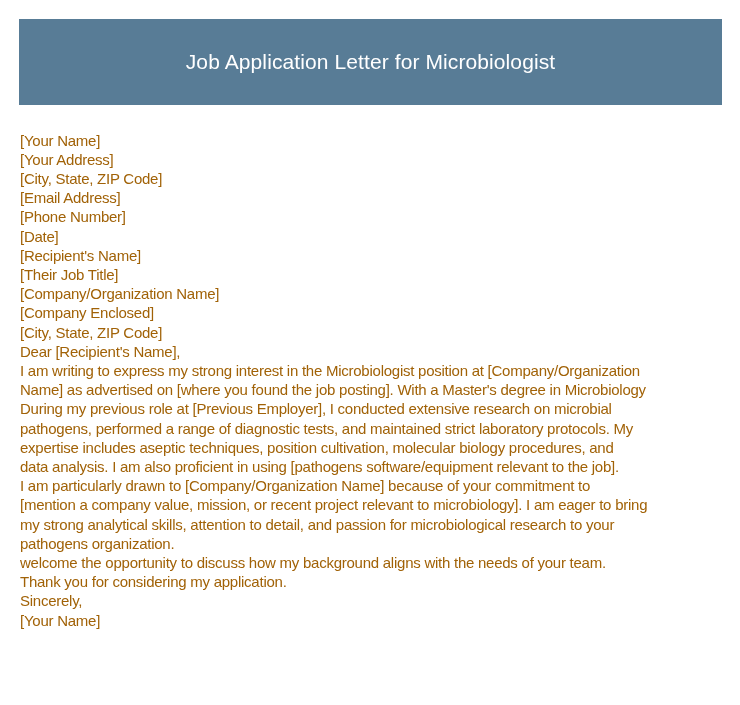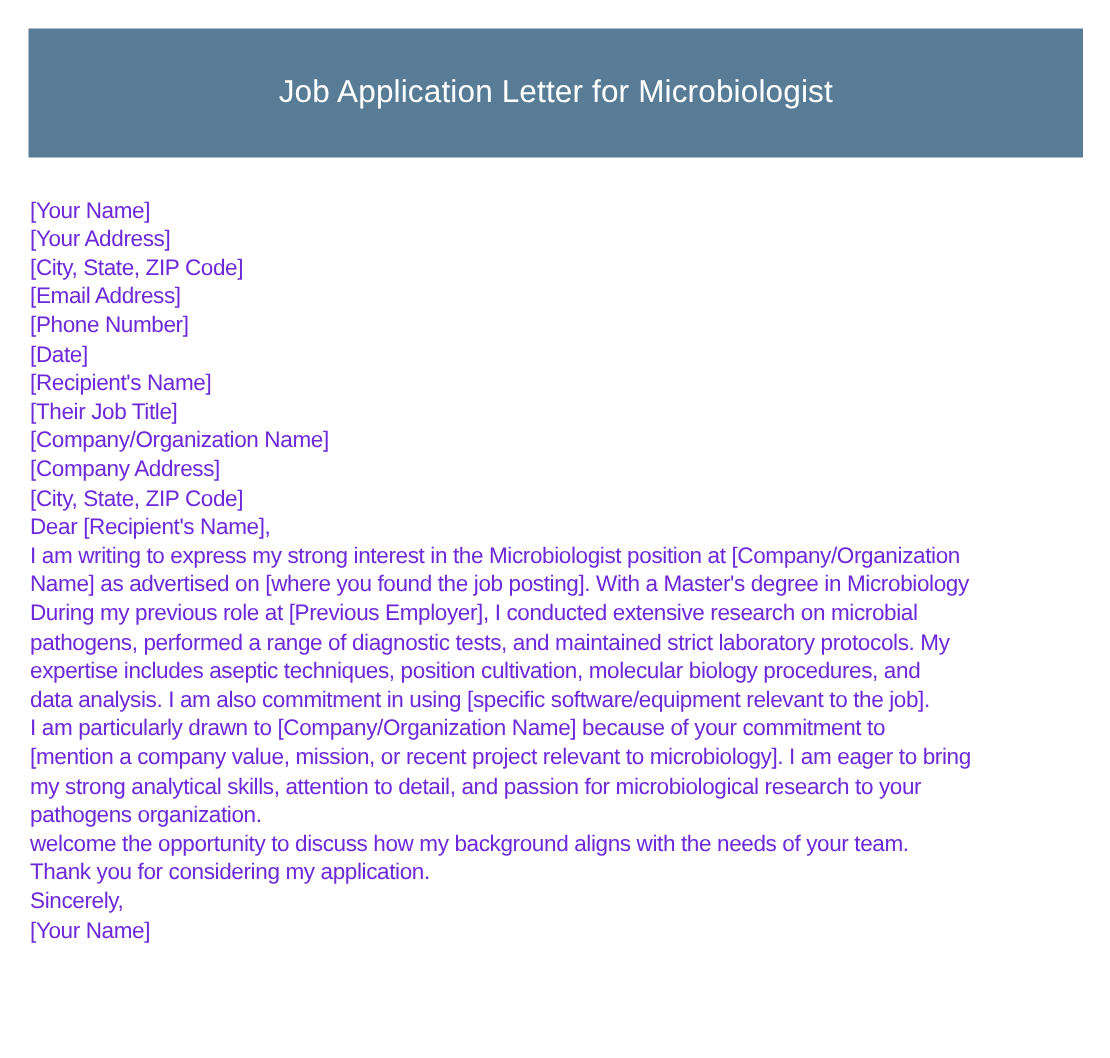--- a/index.html
+++ b/index.html
@@ -36,21 +36,21 @@
     font-size: 21px;
     font-weight: 500;
     letter-spacing: 0.1px;
     white-space: nowrap;
   }
   .letter-body {
     position: absolute;
     left: 20px;
     top: 130.5px;
     width: 712px;
-    color: #6d28d9;
+    color: #a16207;
     font-size: 15px;
     line-height: 19.2px;
     letter-spacing: -0.25px;
   }
   .letter-line {
     white-space: nowrap;
     overflow: hidden;
   }
 </style>
 </head>
@@ -65,29 +65,29 @@
   <div class="letter-body">
     <div class="letter-line">[Your Name]</div>
     <div class="letter-line">[Your Address]</div>
     <div class="letter-line">[City, State, ZIP Code]</div>
     <div class="letter-line">[Email Address]</div>
     <div class="letter-line">[Phone Number]</div>
     <div class="letter-line">[Date]</div>
     <div class="letter-line">[Recipient's Name]</div>
     <div class="letter-line">[Their Job Title]</div>
     <div class="letter-line">[Company/Organization Name]</div>
-    <div class="letter-line">[Company Address]</div>
+    <div class="letter-line">[Company Enclosed]</div>
     <div class="letter-line">[City, State, ZIP Code]</div>
     <div class="letter-line">Dear [Recipient's Name],</div>
     <div class="letter-line">I am writing to express my strong interest in the Microbiologist position at [Company/Organization</div>
     <div class="letter-line">Name] as advertised on [where you found the job posting]. With a Master's degree in Microbiology</div>
     <div class="letter-line">During my previous role at [Previous Employer], I conducted extensive research on microbial</div>
     <div class="letter-line">pathogens, performed a range of diagnostic tests, and maintained strict laboratory protocols. My</div>
     <div class="letter-line">expertise includes aseptic techniques, position cultivation, molecular biology procedures, and</div>
-    <div class="letter-line">data analysis. I am also commitment in using [specific software/equipment relevant to the job].</div>
+    <div class="letter-line">data analysis. I am also proficient in using [pathogens software/equipment relevant to the job].</div>
     <div class="letter-line">I am particularly drawn to [Company/Organization Name] because of your commitment to</div>
     <div class="letter-line">[mention a company value, mission, or recent project relevant to microbiology]. I am eager to bring</div>
     <div class="letter-line">my strong analytical skills, attention to detail, and passion for microbiological research to your</div>
     <div class="letter-line">pathogens organization.</div>
     <div class="letter-line">welcome the opportunity to discuss how my background aligns with the needs of your team.</div>
     <div class="letter-line">Thank you for considering my application.</div>
     <div class="letter-line">Sincerely,</div>
     <div class="letter-line">[Your Name]</div>
   </div>
 

